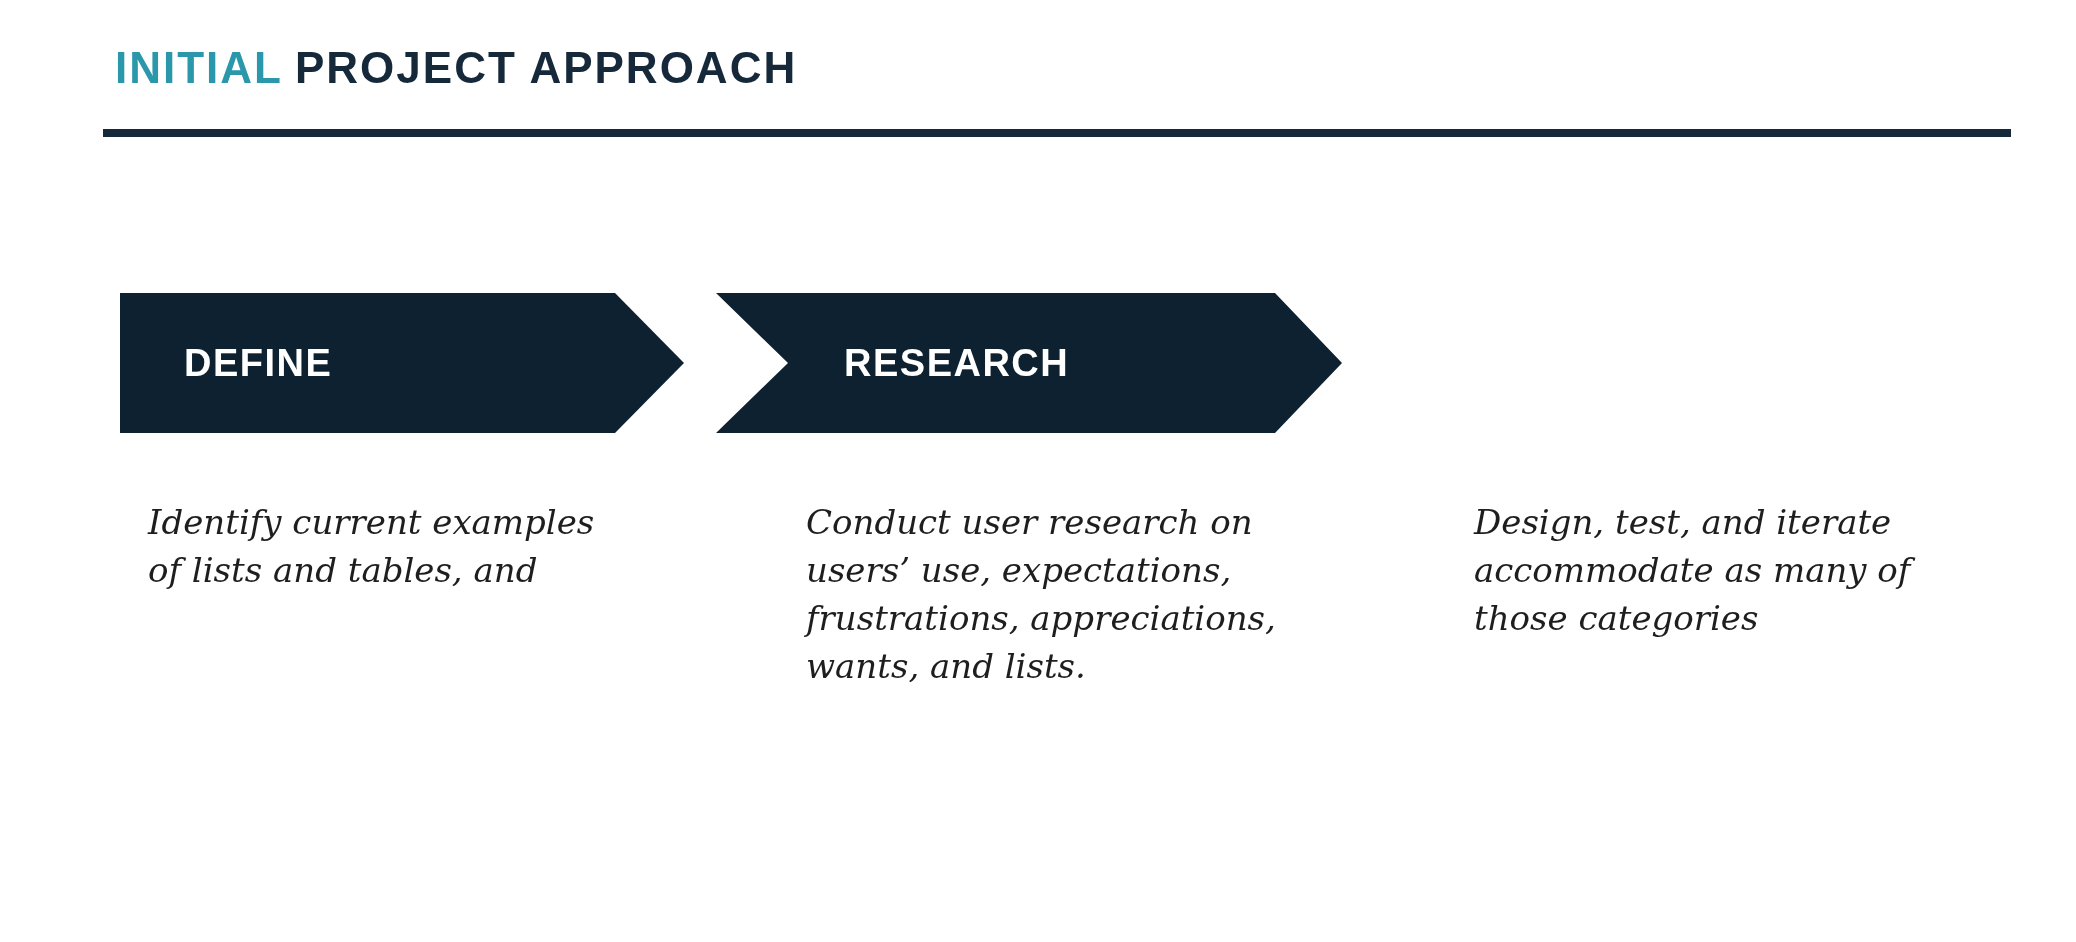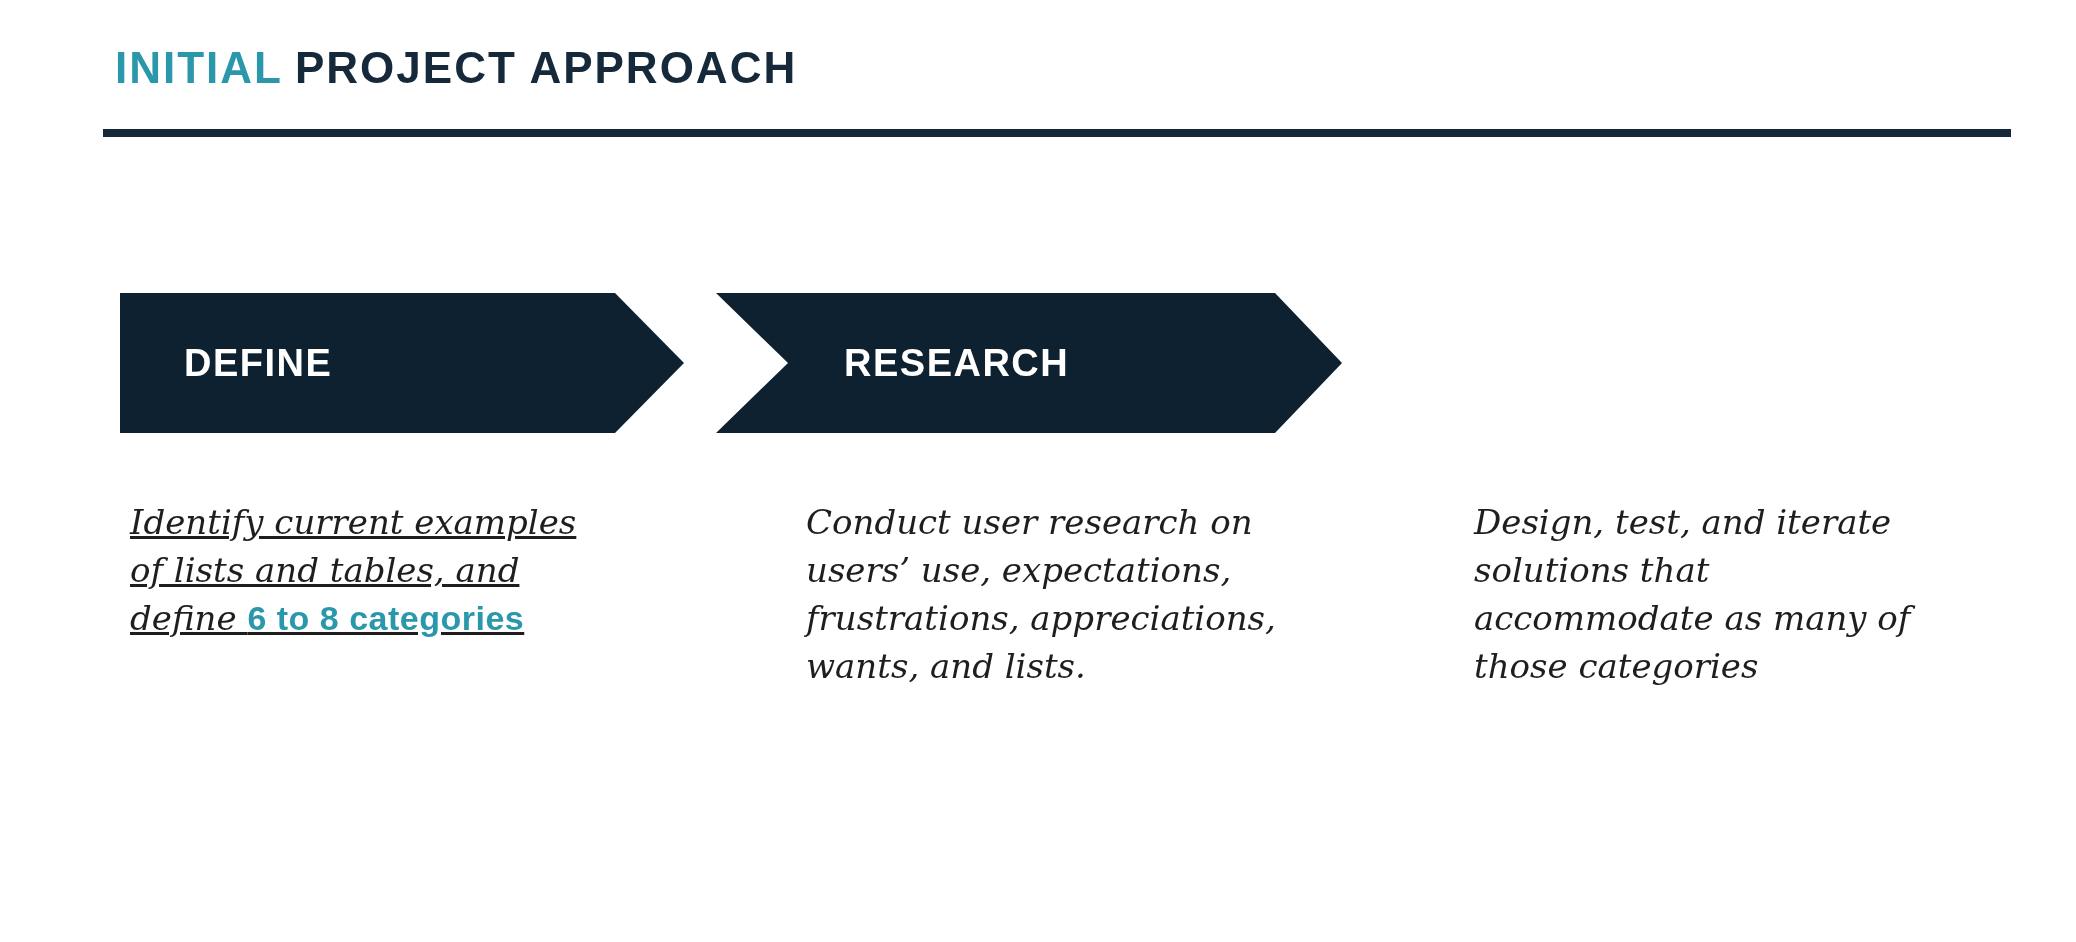--- a/index.html
+++ b/index.html
@@ -99,21 +99,21 @@
   }
   .step-description {
     position: absolute;
     top: 0;
     font-family: "DejaVu Serif", "Liberation Serif", serif;
     font-style: italic;
     font-size: 34px;
     line-height: 48px;
     color: #1e1e1e;
   }
-  .desc-1 { left: 106px; text-decoration: underline; }
+  .desc-1 { left: 124px; }
   .desc-2 { left: 782px; }
   .desc-3 { left: 1450px; font-style: italic; }
   .desc-line { white-space: nowrap; }
 
   .step-description .hl {
     font-family: "Liberation Sans", sans-serif;
     font-style: normal;
     font-weight: 700;
     font-size: 34px;
     letter-spacing: 0.5px;
@@ -135,29 +135,27 @@
     </div>
     <div class="arrow arrow-2">
       <span class="step-label">RESEARCH</span>
     </div>
   </div>
 
   <div class="descriptions">
     <div class="step-description desc-1">
       <div class="desc-line"><span class="seg">Identify current examples</span></div>
       <div class="desc-line"><span class="seg">of lists and tables, and</span></div>
-      <div class="desc-line"><span class="seg">define </span><span class="hl">6 to 8 categories</span></div>
     </div>
     <div class="step-description desc-2">
       <div class="desc-line"><span class="seg">Conduct user research on</span></div>
       <div class="desc-line"><span class="seg">users’ use, expectations,</span></div>
       <div class="desc-line"><span class="seg">frustrations, appreciations,</span></div>
       <div class="desc-line"><span class="seg">wants, and lists.</span></div>
     </div>
     <div class="step-description desc-3">
       <div class="desc-line"><span class="seg">Design, test, and iterate</span></div>
-      <div class="desc-line"><span class="seg">solutions that</span></div>
       <div class="desc-line"><span class="seg">accommodate as many of</span></div>
       <div class="desc-line"><span class="seg">those categories</span></div>
     </div>
   </div>
 
 </div>
 
 </body></html>

